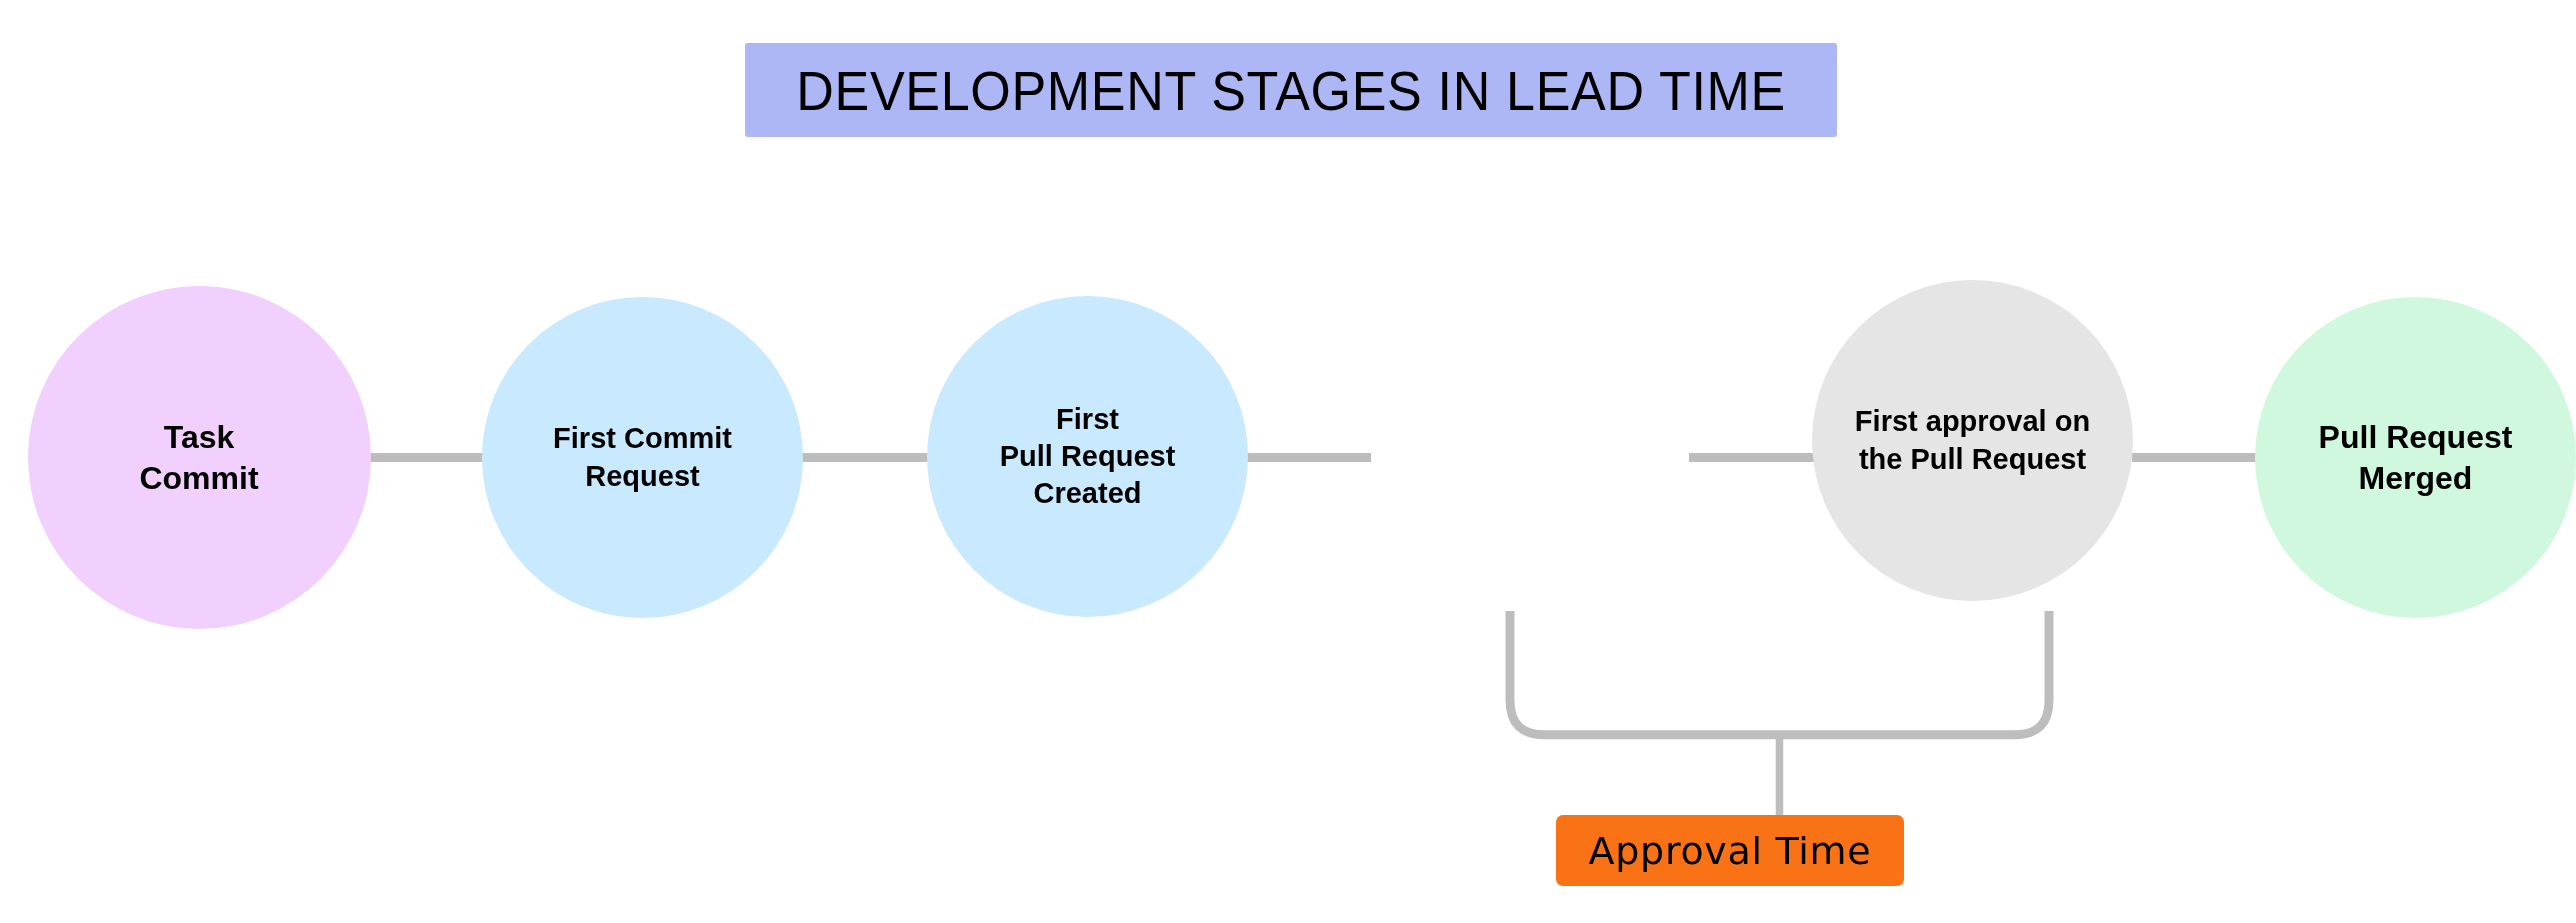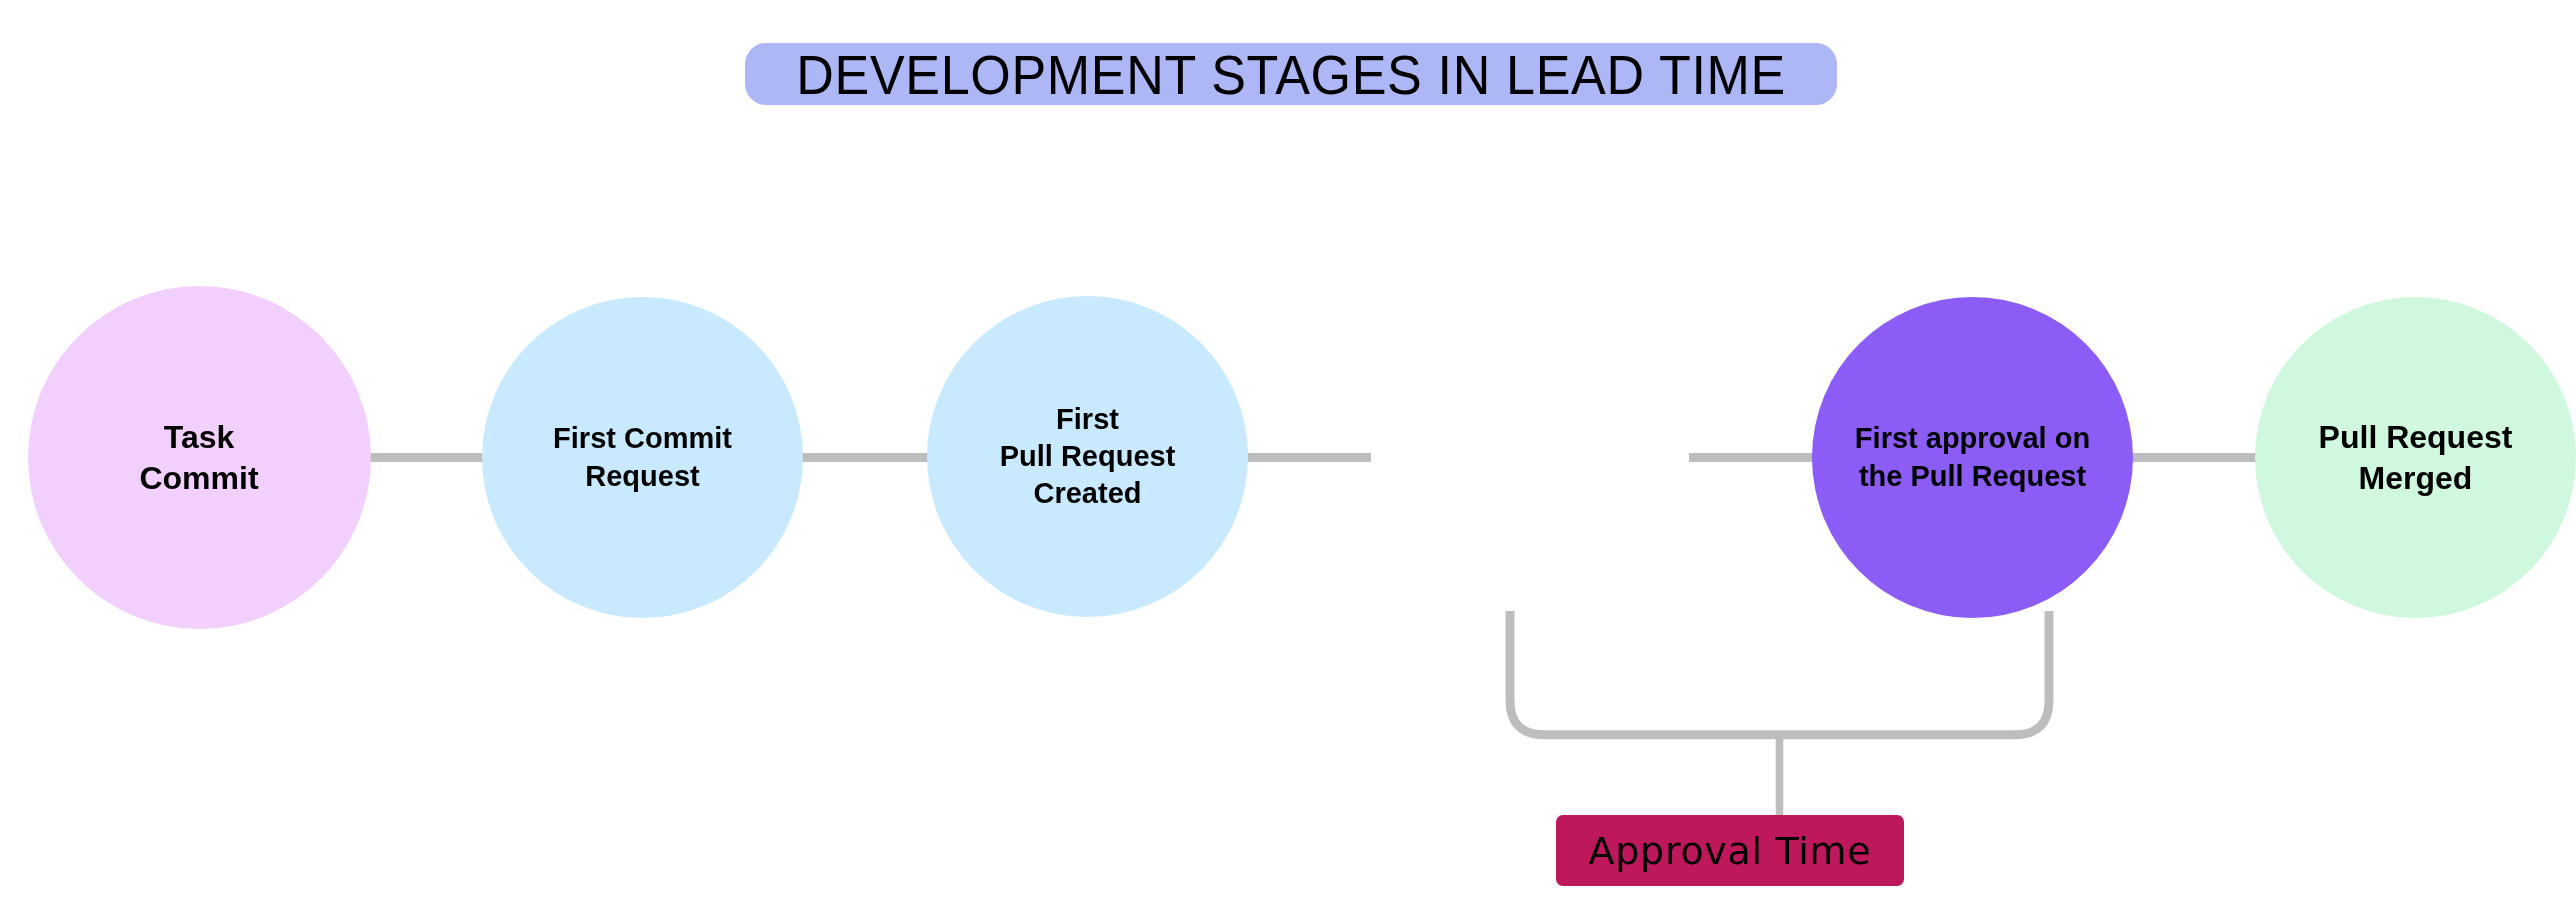--- a/index.html
+++ b/index.html
@@ -14,23 +14,23 @@
     overflow: hidden;
     font-family: "Liberation Sans", sans-serif;
   }
 
   
   #title-banner {
     position: absolute;
     left: 745px;
     top: 43px;
     width: 1092px;
-    height: 62px;
+    height: 94px;
     background: #aeb7f5;
-    border-radius: 21px;
+    border-radius: 3px;
     display: flex;
     align-items: center;
     justify-content: center;
     box-sizing: border-box;
   }
   #title-banner .title-text {
     font-family: "Liberation Sans Narrow", "Liberation Sans", sans-serif;
     font-size: 56px;
     font-weight: 400;
     letter-spacing: 0.7px;
@@ -81,21 +81,21 @@
     width: 605px;
     height: 220px;
   }
 
   #approval-box {
     position: absolute;
     left: 1556px;
     top: 815px;
     width: 348px;
     height: 71px;
-    background: #be185d;
+    background: #f97316;
     border-radius: 6.9px;
     display: flex;
     align-items: center;
     justify-content: center;
     box-sizing: border-box;
   }
   #approval-box .annot-text {
     font-family: "DejaVu Sans", sans-serif;
     font-size: 38px;
     font-weight: 400;
@@ -129,21 +129,21 @@
 Request</span>
   </div>
 
   <div class="node" style="left:927px; top:296px; width:321px; height:321px; background:#c8e9fe;">
     <span class="node-label" style="font-size:29px;">First
 Pull Request
 Created</span>
   </div>
 
 
-  <div class="node" style="left:1812px; top:297px; width:321px; height:321px; background:#8b5cf6;">
+  <div class="node" style="left:1812px; top:280px; width:321px; height:321px; background:#e5e5e5;">
     <span class="node-label" style="font-size:29px;">First approval on
 the Pull Request</span>
   </div>
 
   <div class="node" style="left:2255px; top:297px; width:321px; height:321px; background:#d0f8de;">
     <span class="node-label" style="font-size:32px;">Pull Request
 Merged</span>
   </div>
 
   <svg id="bracket-svg" viewBox="0 0 880 320">

